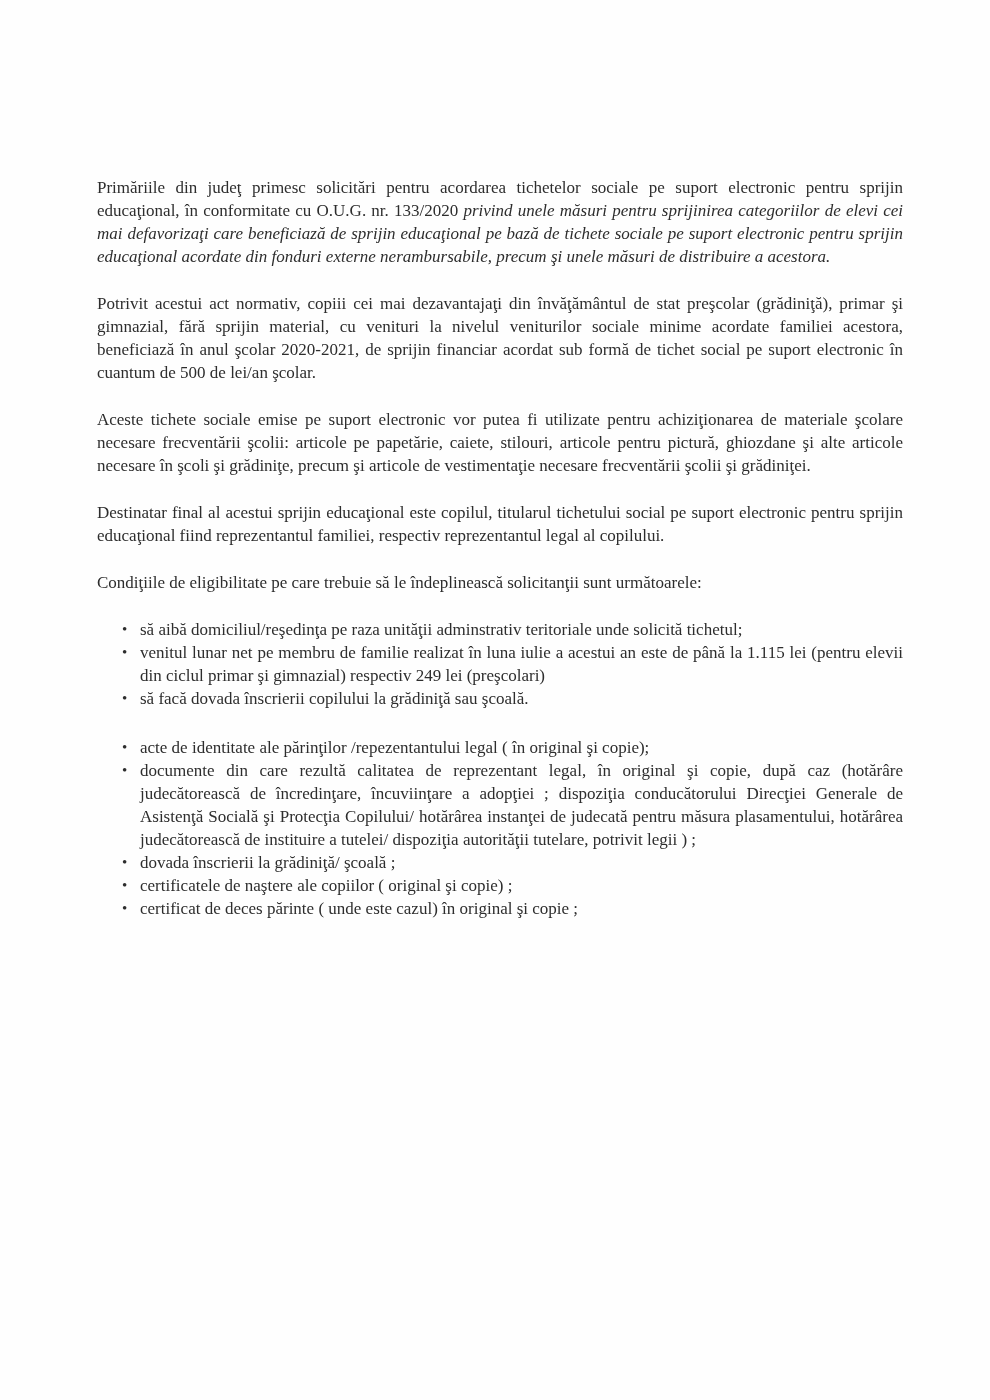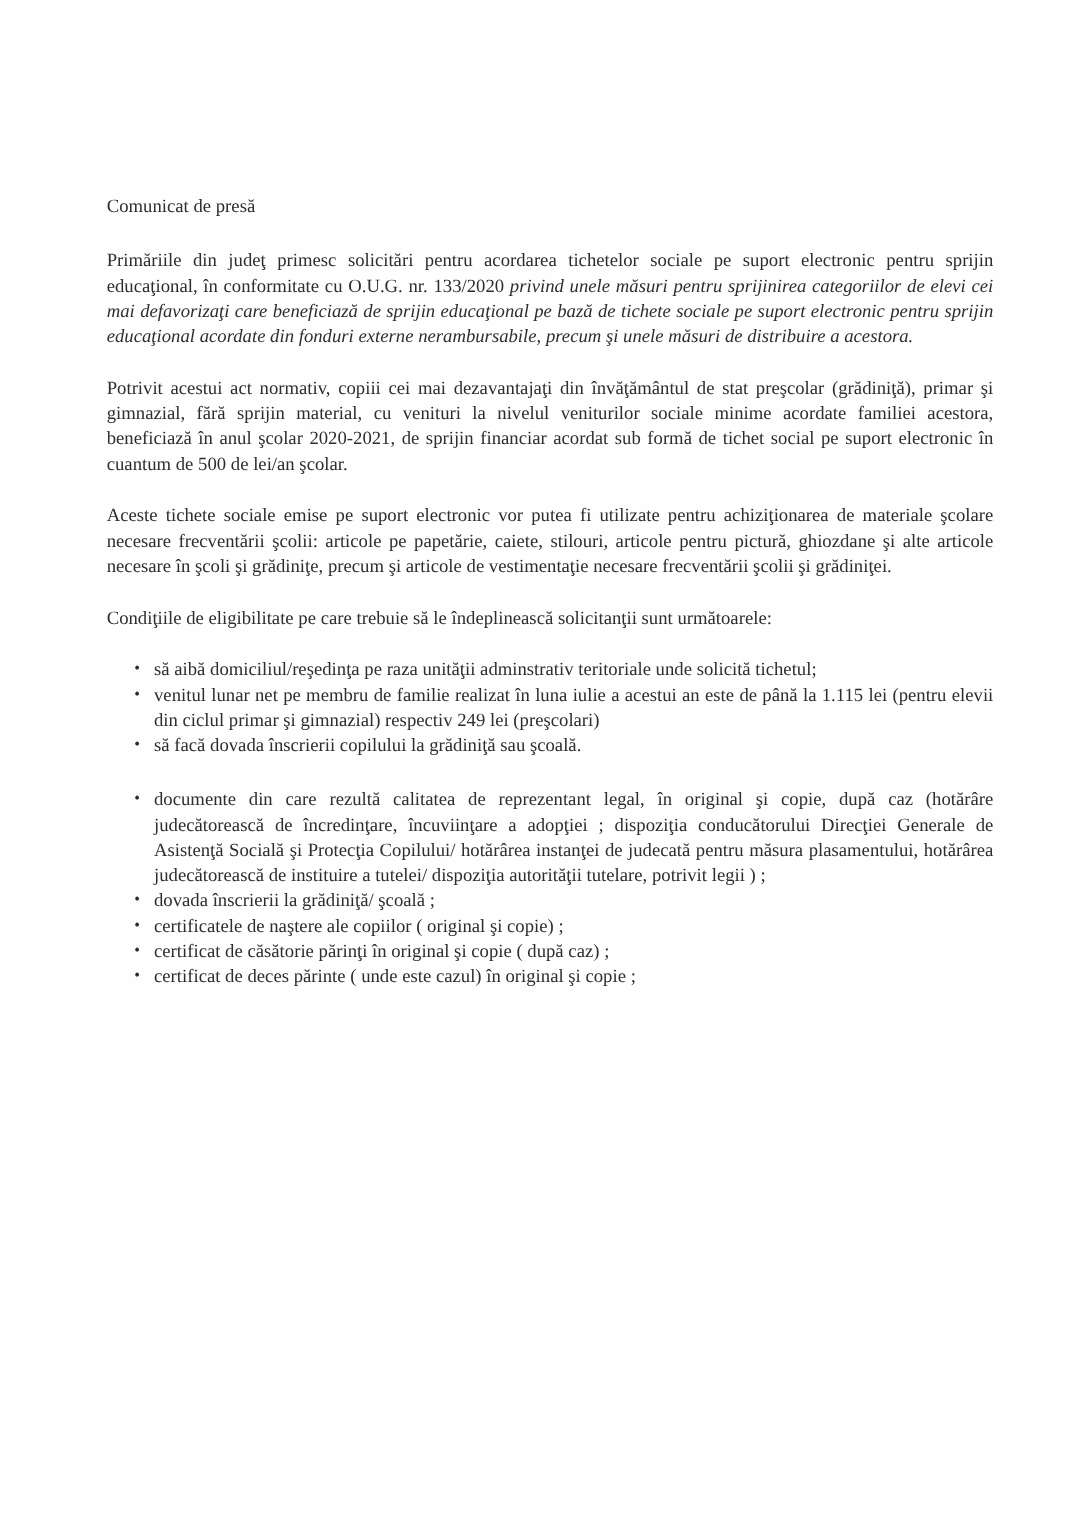--- a/index.html
+++ b/index.html
@@ -60,40 +60,40 @@
     top: 0;
     font-size: 15px;
   }
 </style>
 </head>
 <body>
 
 <div class="scan-page">
   <div class="doc-content">
 
-    <h1 class="doc-title">Comunicat de presă</h1>
 
     <p class="doc-par"><span>Primăriile din judeţ primesc solicitări pentru acordarea tichetelor sociale pe suport electronic pentru sprijin educaţional, în conformitate cu O.U.G. nr. 133/2020 </span><span class="italic">privind unele măsuri pentru sprijinirea categoriilor de elevi cei mai defavorizaţi care beneficiază de sprijin educaţional pe bază de tichete sociale pe suport electronic pentru sprijin educaţional acordate din fonduri externe nerambursabile, precum şi unele măsuri de distribuire a acestora.</span></p>
 
     <p class="doc-par">Potrivit acestui act normativ, copiii cei mai dezavantajaţi din învăţământul de stat preşcolar (grădiniţă), primar şi gimnazial, fără sprijin material, cu venituri la nivelul veniturilor sociale minime acordate familiei acestora, beneficiază în anul şcolar 2020-2021, de sprijin financiar acordat sub formă de tichet social pe suport electronic în cuantum de 500 de lei/an şcolar.</p>
 
     <p class="doc-par">Aceste tichete sociale emise pe suport electronic  vor putea fi utilizate pentru achiziţionarea de materiale şcolare necesare frecventării şcolii: articole pe papetărie, caiete, stilouri, articole pentru pictură, ghiozdane şi alte articole necesare în şcoli şi grădiniţe, precum şi articole de vestimentaţie necesare frecventării şcolii şi grădiniţei.</p>
 
+    <p class="doc-par">Destinatar final al acestui sprijin educaţional este copilul, titularul tichetului social pe suport electronic pentru sprijin educaţional fiind reprezentantul familiei, respectiv reprezentantul legal  al copilului.</p>
 
     <p class="doc-par">Condiţiile de eligibilitate pe care trebuie să le îndeplinească solicitanţii sunt următoarele:</p>
 
     <ul class="doc-list">
       <li>să aibă domiciliul/reşedinţa pe raza unităţii adminstrativ teritoriale unde solicită tichetul;</li>
       <li>venitul lunar net pe membru de familie realizat în luna iulie a acestui an este de până la 1.115 lei (pentru elevii din ciclul primar şi gimnazial) respectiv 249 lei (preşcolari)</li>
       <li>să facă dovada înscrierii copilului la grădiniţă sau şcoală.</li>
     </ul>
 
 
     <ul class="doc-list">
+      <li>acte de identitate ale părinţilor  /repezentantului legal ( în original şi copie);</li>
       <li>documente din care rezultă calitatea de reprezentant legal, în original şi copie, după caz (hotărâre judecătorească de încredinţare, încuviinţare a adopţiei ; dispoziţia conducătorului Direcţiei Generale de Asistenţă Socială şi Protecţia Copilului/ hotărârea instanţei de judecată pentru măsura plasamentului, hotărârea judecătorească  de instituire a tutelei/ dispoziţia autorităţii tutelare, potrivit legii ) ;</li>
       <li>dovada înscrierii la grădiniţă/ şcoală ;</li>
       <li>certificatele de naştere ale copiilor ( original şi copie) ;</li>
-      <li>certificat de căsătorie părinţi în original şi copie ( după caz) ;</li>
       <li>certificat de deces părinte ( unde este cazul) în original şi copie ;</li>
     </ul>
 
   </div>
 </div>
 
 </body></html>

